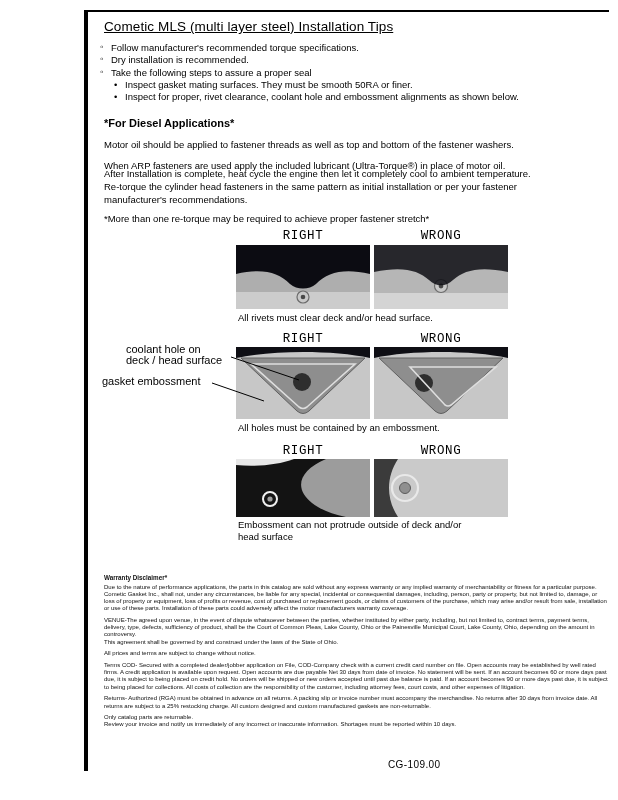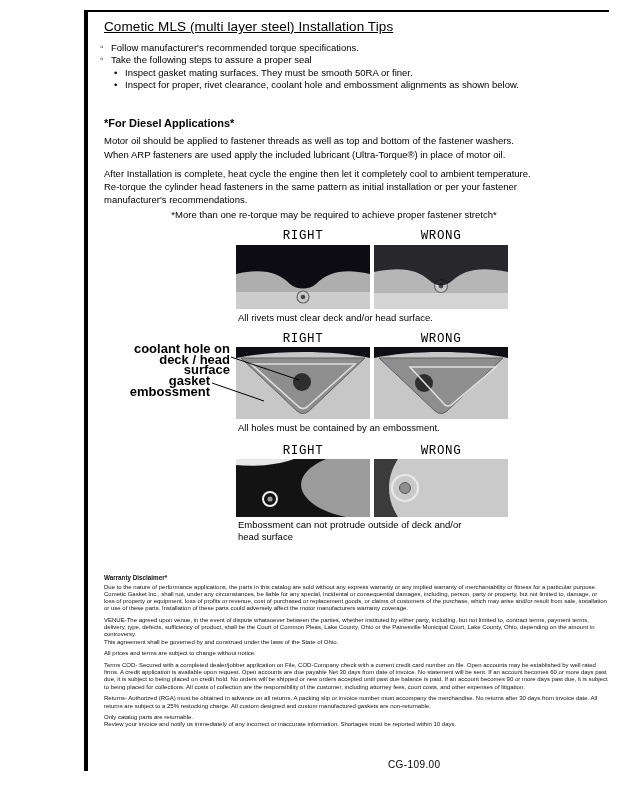--- a/index.html
+++ b/index.html
@@ -5,67 +5,68 @@
   * { margin:0; padding:0; box-sizing:border-box; }
   html,body { width:618px; height:800px; }
   body {
     position:relative;
     background:#ffffff;
     font-family:"Liberation Sans", sans-serif;
     color:#000;
     overflow:hidden;
   }
   .abs { position:absolute; }
-  .bodytext { font-size:9.5px; line-height:14px; }
+  .bodytext { font-size:9.5px; line-height:21px; }
 
   #page-border {
     left:84px; top:10px; width:525px; height:761px;
     border-left:4px solid #000;
     border-top:2px solid #000;
   }
   #title {
     left:104px; top:19px;
     font-size:13.5px; font-weight:normal; text-decoration:underline;
     letter-spacing:0.1px;
   }
   #tips { left:100px; top:42px; width:498px; }
   .bullet { position:relative; padding-left:11px; font-size:9.5px; line-height:12.3px; }
   .bullet::before { content:"\25E6"; position:absolute; left:0; top:-1px; font-size:10px; }
   .sub-bullet { padding-left:25px; }
   .sub-bullet::before { content:"\2022"; left:14px; top:0; font-size:9.5px; }
 
   #diesel-heading { left:104px; top:117px; font-size:11px; font-weight:bold; }
   #diesel-p1 { left:104px; top:134px; width:430px; }
   #diesel-p2 { left:104px; top:167px; width:438px; line-height:13px; }
-  #diesel-p3 { left:104px; top:208px; width:460px;text-align:center; }
+  #diesel-p3 { left:104px; top:208px; width:460px; }
 
   .dg-label { width:134px; text-align:center; font-size:12.5px; letter-spacing:0.6px;font-family:Liberation Mono, monospace; }
   .dg-img { width:134px; line-height:0; }
   .dg-caption { font-size:9.5px; line-height:11.5px; }
 
-  .ann { font-size:13px; line-height:10.5px; text-align:right;font-weight:bold; }
+  .ann { font-size:11px; line-height:10.5px; text-align:left; }
 
   #legal { left:104px; top:574px; width:505px; font-size:6px; line-height:7.2px; color:#111; }
   #legal .lh { font-weight:bold; font-size:6.3px; margin-bottom:2.5px; }
   #legal p { margin:0 0 4.5px 0; }
   #legal p.tight { margin-bottom:0; }
 
   #footer-code { left:388px; top:759px; font-size:10px; letter-spacing:0.4px; }
 
   #connector-lines { left:0; top:0; width:618px; height:800px; pointer-events:none; }
 </style>
 </head>
 <body>
 
 <div class="abs" id="page-border"></div>
 
 <div class="abs" id="title">Cometic MLS (multi layer steel) Installation Tips</div>
 
 <div class="abs" id="tips">
   <div class="bullet">Follow manufacturer's recommended torque specifications.</div>
+  <div class="bullet">Dry installation is recommended.</div>
   <div class="bullet">Take the following steps to assure a proper seal</div>
   <div class="bullet sub-bullet">Inspect gasket mating surfaces.  They must be smooth 50RA or finer.</div>
   <div class="bullet sub-bullet">Inspect for proper, rivet clearance, coolant hole and embossment alignments as shown below.</div>
 </div>
 
 <div class="abs" id="diesel-heading">*For Diesel Applications*</div>
 <div class="abs bodytext" id="diesel-p1">Motor oil should be applied to fastener threads as well as top and bottom of the fastener washers. When ARP fasteners are used apply the included lubricant (Ultra-Torque®) in place of motor oil.</div>
 <div class="abs bodytext" id="diesel-p2">After Installation is complete, heat cycle the engine then let it completely cool to ambient temperature. Re-torque the cylinder head fasteners in the same pattern as initial installation or per your fastener manufacturer's recommendations.</div>
 <div class="abs bodytext" id="diesel-p3">*More than one re-torque may be required to achieve proper fastener stretch*</div>
 

